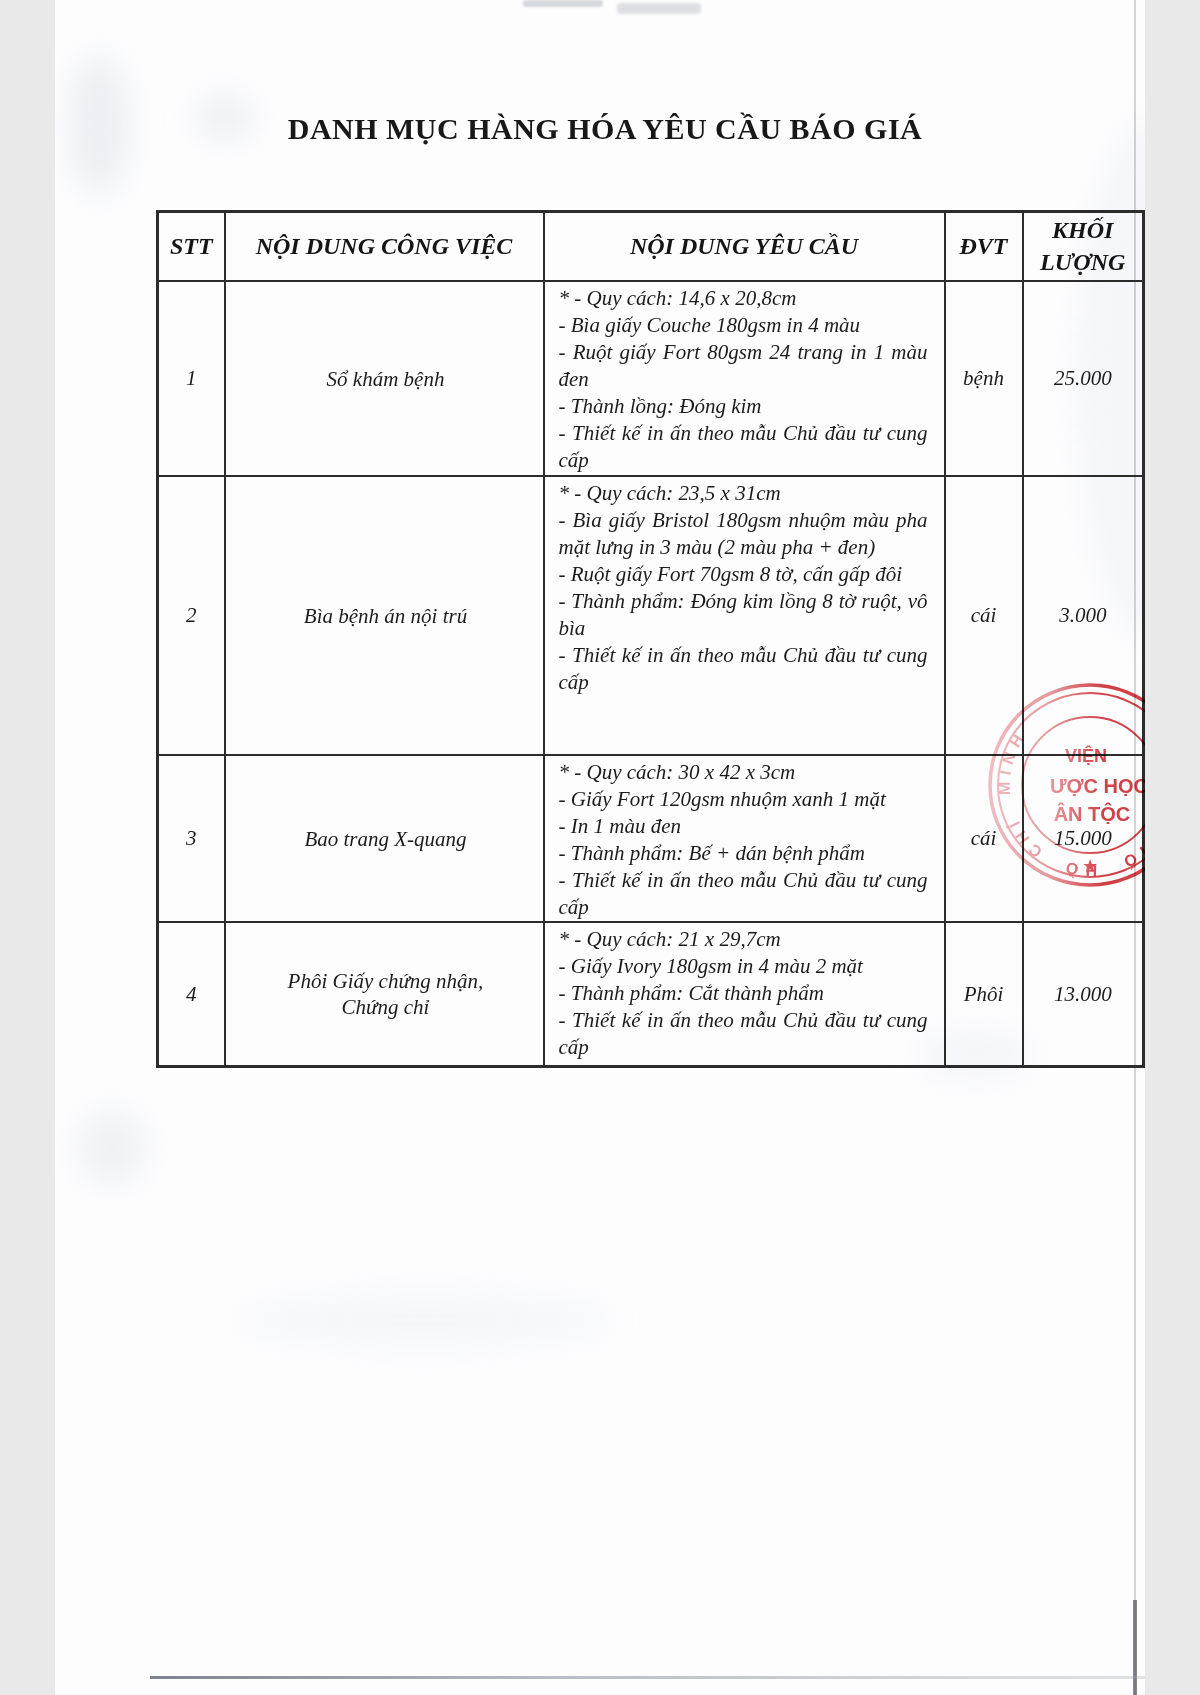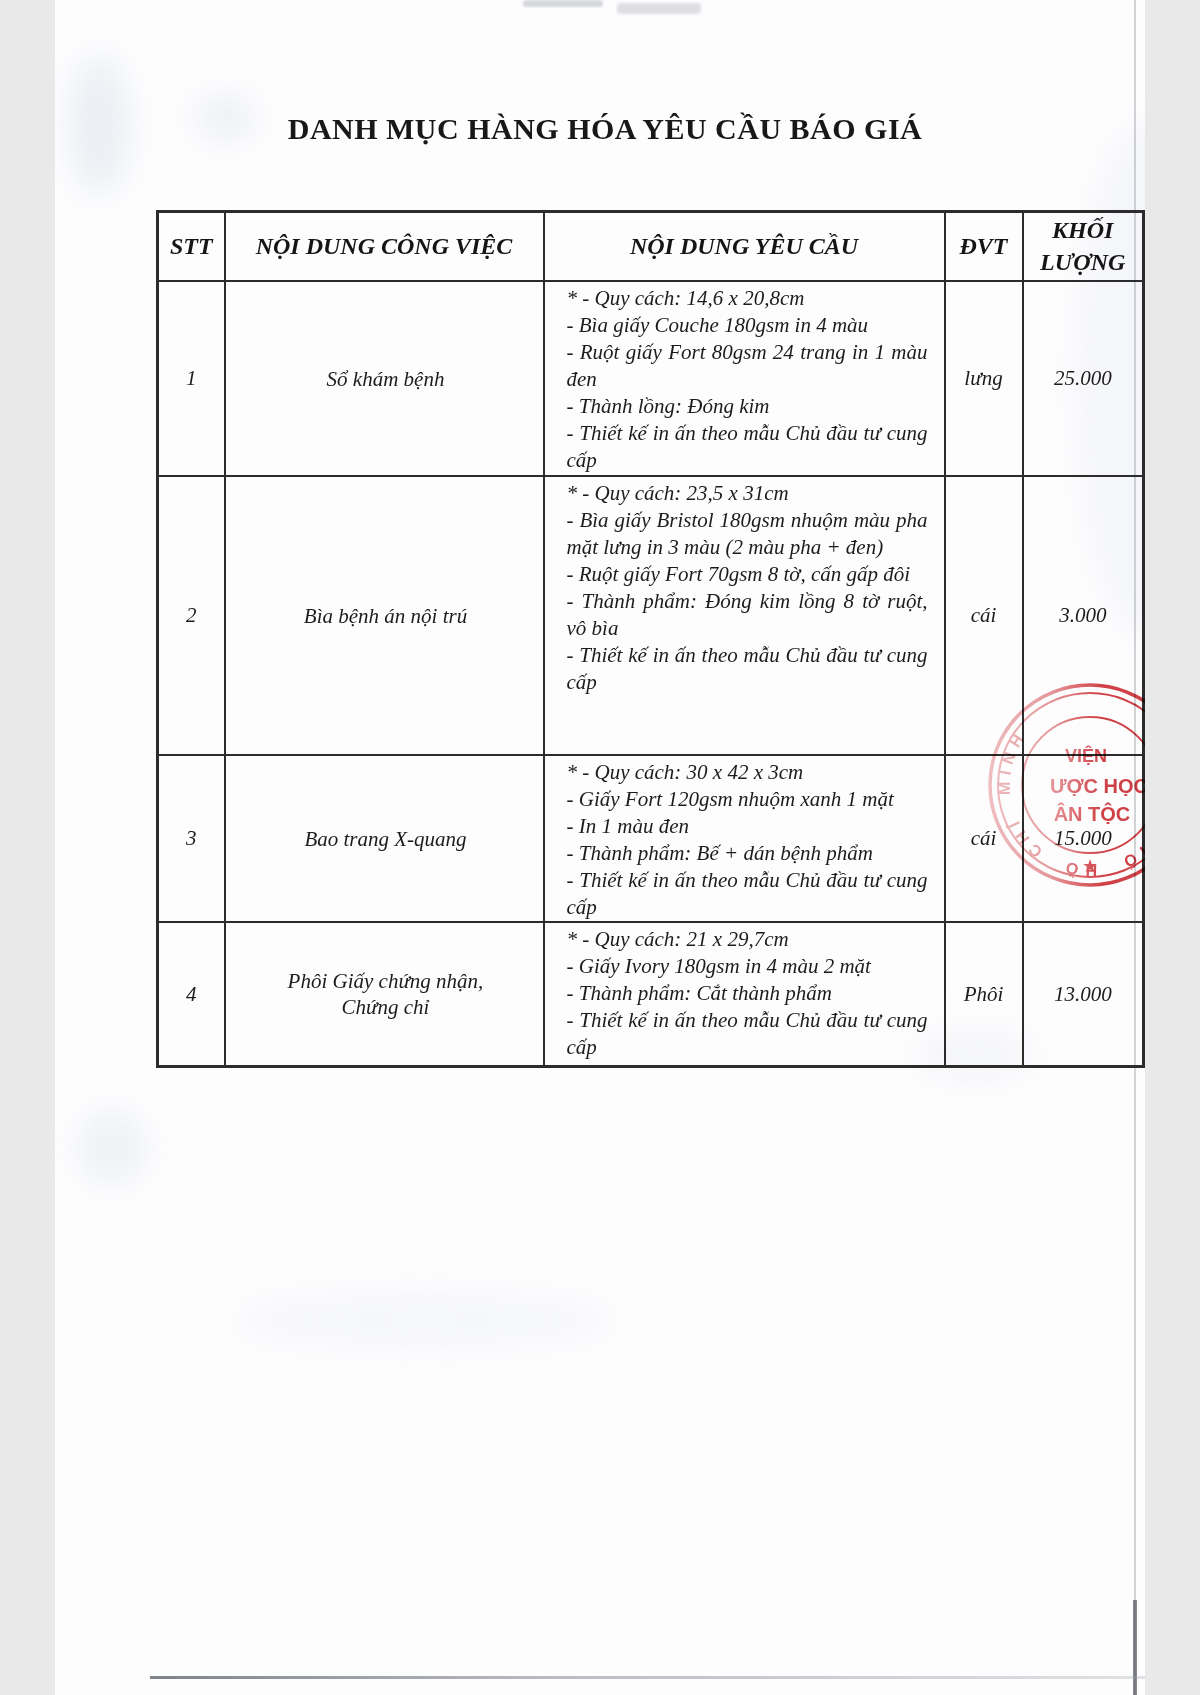--- a/index.html
+++ b/index.html
@@ -32,21 +32,21 @@
     position:absolute;left:101px;top:210px;width:986px;
     border-collapse:collapse;table-layout:fixed;
     border:3px solid #2c2c2c;
     font-style:italic;
   }
   .quote th,.quote td{border:2px solid #2c2c2c;vertical-align:middle;text-align:center;}
   .quote th{font-size:24px;font-weight:bold;line-height:1.32;padding:2px 3px;text-align:center;color:#151515;}
   .quote td{font-size:21px;}
   td.c-stt{text-align:center;}
   td.c-work{padding:2px 6px 2px 9px;line-height:1.25;}
-  td.c-req{vertical-align:top;padding:3px 16px 0 22px;text-align:justify;line-height:27px;}
+  td.c-req{vertical-align:top;padding:3px 16px 0 14px;text-align:justify;line-height:27px;}
   td.c-unit,td.c-qty{text-align:center;}
   
   .stamp{position:absolute;left:920px;top:670px;width:230px;height:230px;
     mix-blend-mode:multiply;opacity:.92;pointer-events:none;}
 </style>
 </head>
 <body>
 
 <div class="page">
 
@@ -87,21 +87,21 @@
         <td class="c-work">
           <div>Sổ khám bệnh</div>
         </td>
         <td class="c-req">
           <div>* - Quy cách: 14,6 x 20,8cm</div>
           <div>- Bìa giấy Couche 180gsm in 4 màu</div>
           <div>- Ruột giấy Fort 80gsm 24 trang in 1 màu đen</div>
           <div>- Thành lồng: Đóng kim</div>
           <div>- Thiết kế in ấn theo mẫu Chủ đầu tư cung cấp</div>
         </td>
-        <td class="c-unit">lưng</td>
+        <td class="c-unit">bệnh</td>
         <td class="c-qty">25.000</td>
       </tr>
       <tr style="height:279px">
         <td class="c-stt">2</td>
         <td class="c-work">
           <div>Bìa bệnh án nội trú</div>
         </td>
         <td class="c-req">
           <div>* - Quy cách: 23,5 x 31cm</div>
           <div>- Bìa giấy Bristol 180gsm nhuộm màu pha mặt lưng in 3 màu (2 màu pha + đen)</div>

